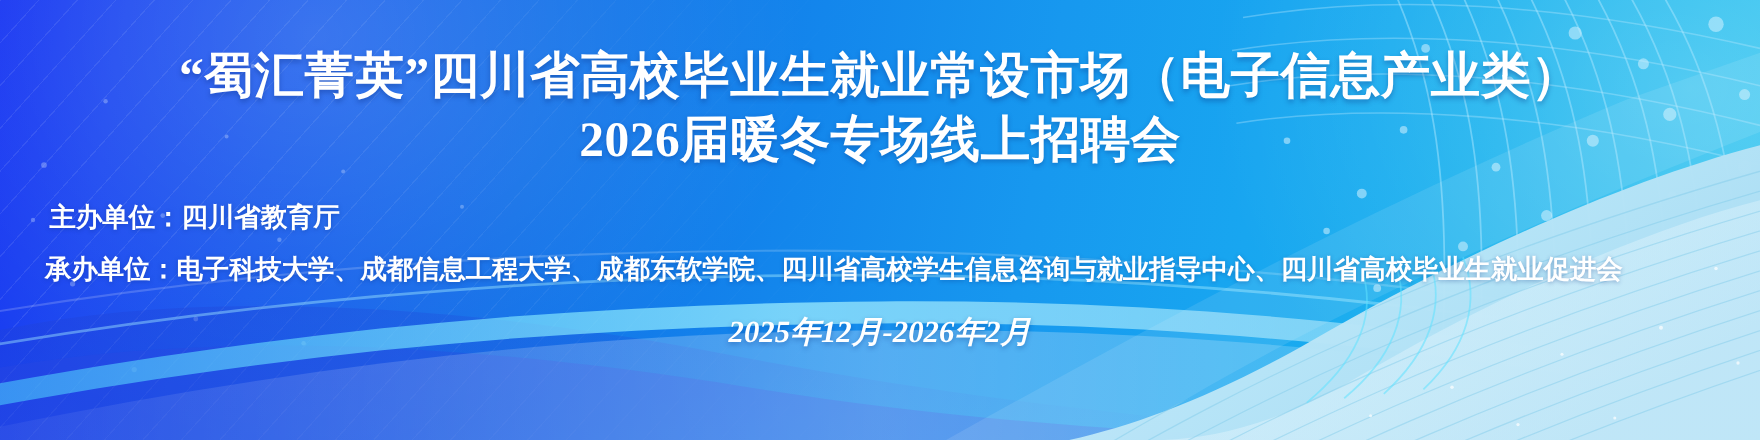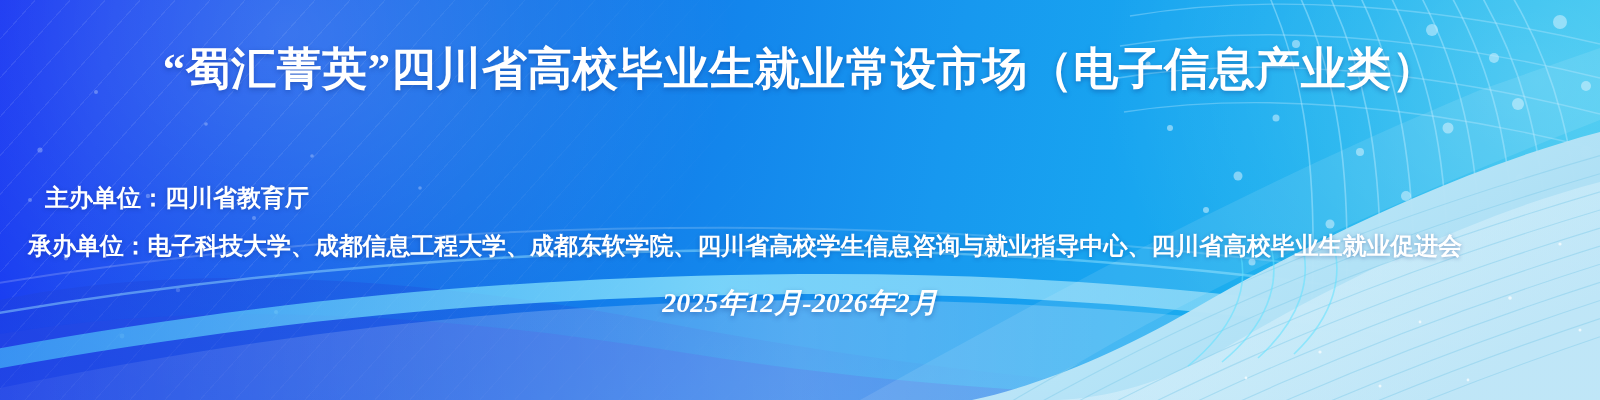--- a/index.html
+++ b/index.html
@@ -89,21 +89,21 @@
     position: absolute;
     color: #ffffff;
     font-weight: bold;
     font-size: 24px;
     line-height: 30px;
     white-space: nowrap;
     text-shadow: 0 1px 4px rgba(10,40,120,0.35);
   }
   #host-organizer { left: 45px; top: 183px; }
   #host-coorganizer {
-    left: 28px;
+    left: 41px;
     top: 231px;
     right: 8px;
     letter-spacing: -0.1px;
   }
   .date-line {
     position: absolute;
     top: 286px;
     left: 0;
     width: 1600px;
     text-align: center;
@@ -277,20 +277,21 @@
         <path d="M1330,234 C1346,274 1334,316 1294,354"></path>
       </g>
 
     </g>
   </svg>
 
   <div class="content">
 
     <div class="title-block">
       <div class="title-line">“蜀汇菁英”四川省高校毕业生就业常设市场（电子信息产业类）</div>
+      <div class="title-line">2026届暖冬专场线上招聘会</div>
     </div>
 
     <div class="host-line" id="host-organizer">主办单位：四川省教育厅</div>
 
     <div class="host-line" id="host-coorganizer">承办单位：电子科技大学、成都信息工程大学、成都东软学院、四川省高校学生信息咨询与就业指导中心、四川省高校毕业生就业促进会</div>
 
     <div class="date-line">2025年12月-2026年2月</div>
 
   </div>
 </div>

